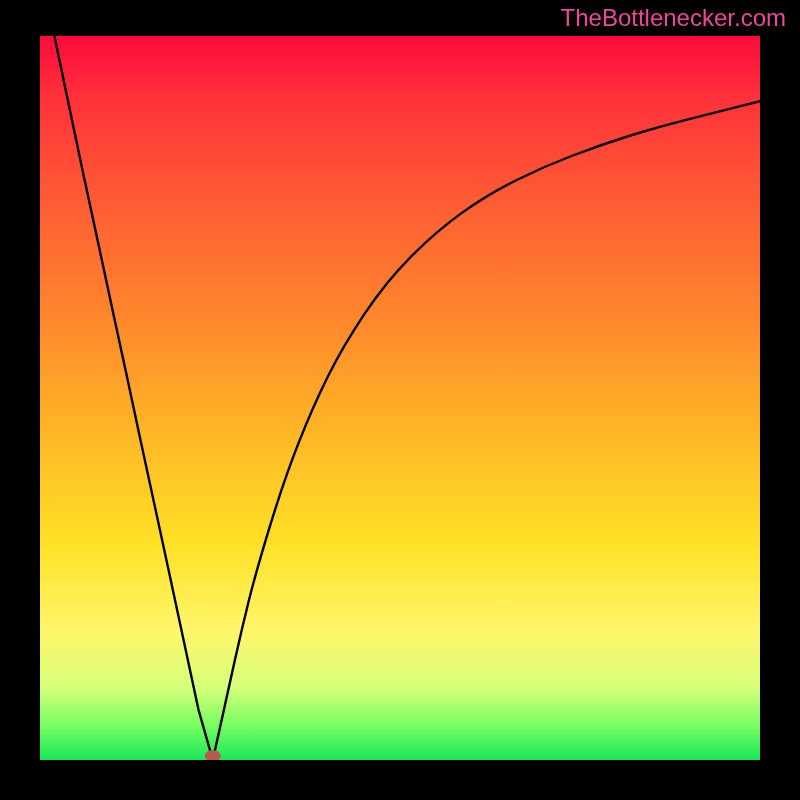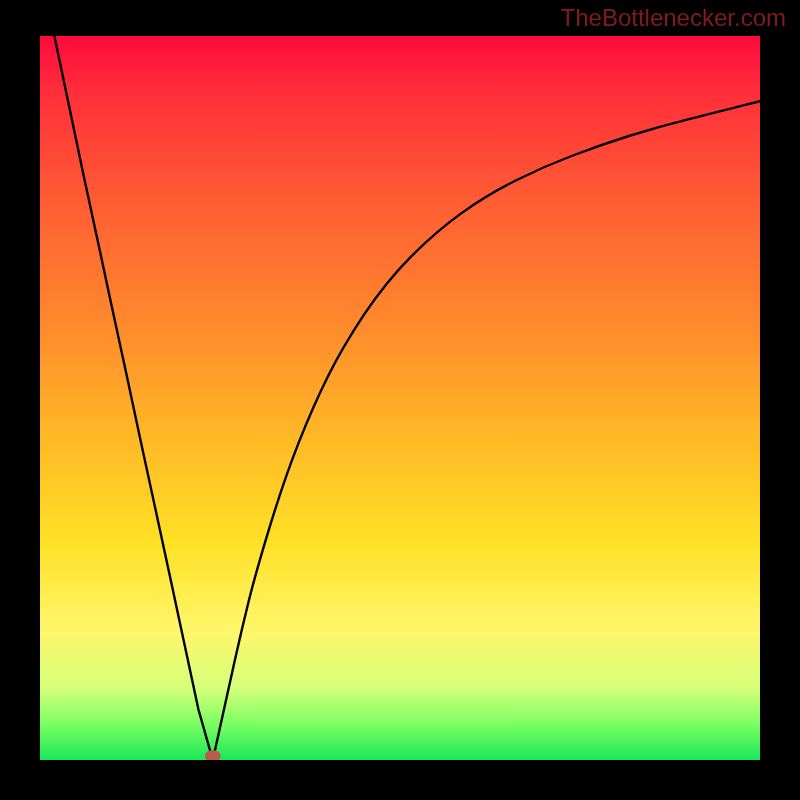--- a/index.html
+++ b/index.html
@@ -13,21 +13,21 @@
   }
   .canvas {
     position: relative;
     width: 800px;
     height: 800px;
   }
   .watermark {
     position: absolute;
     top: 4px;
     right: 14px;
-    color: #7f1d1d;
+    color: #ec4899;
     font-size: 24px;
     font-weight: 400;
     letter-spacing: 0;
     z-index: 50;
     user-select: none;
     text-align: right;
   }
   
   .frame {
     position: absolute;

